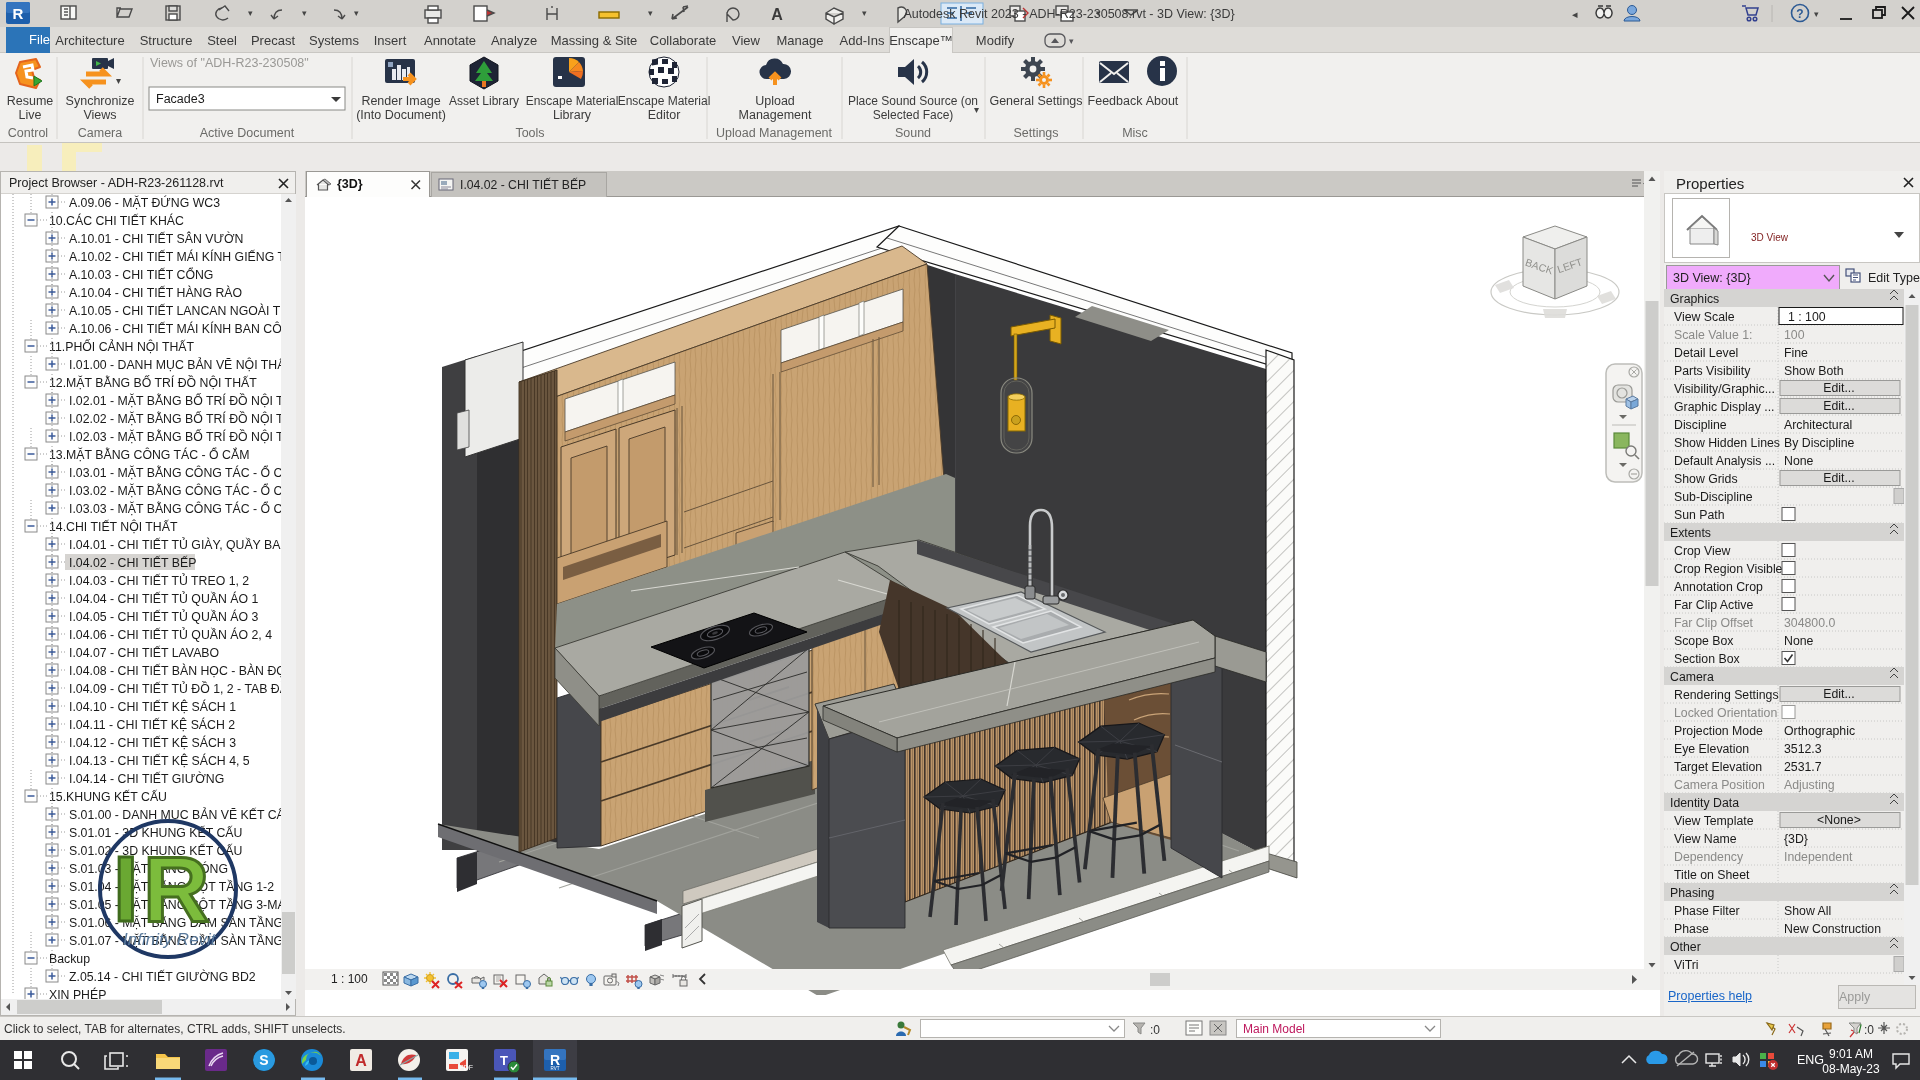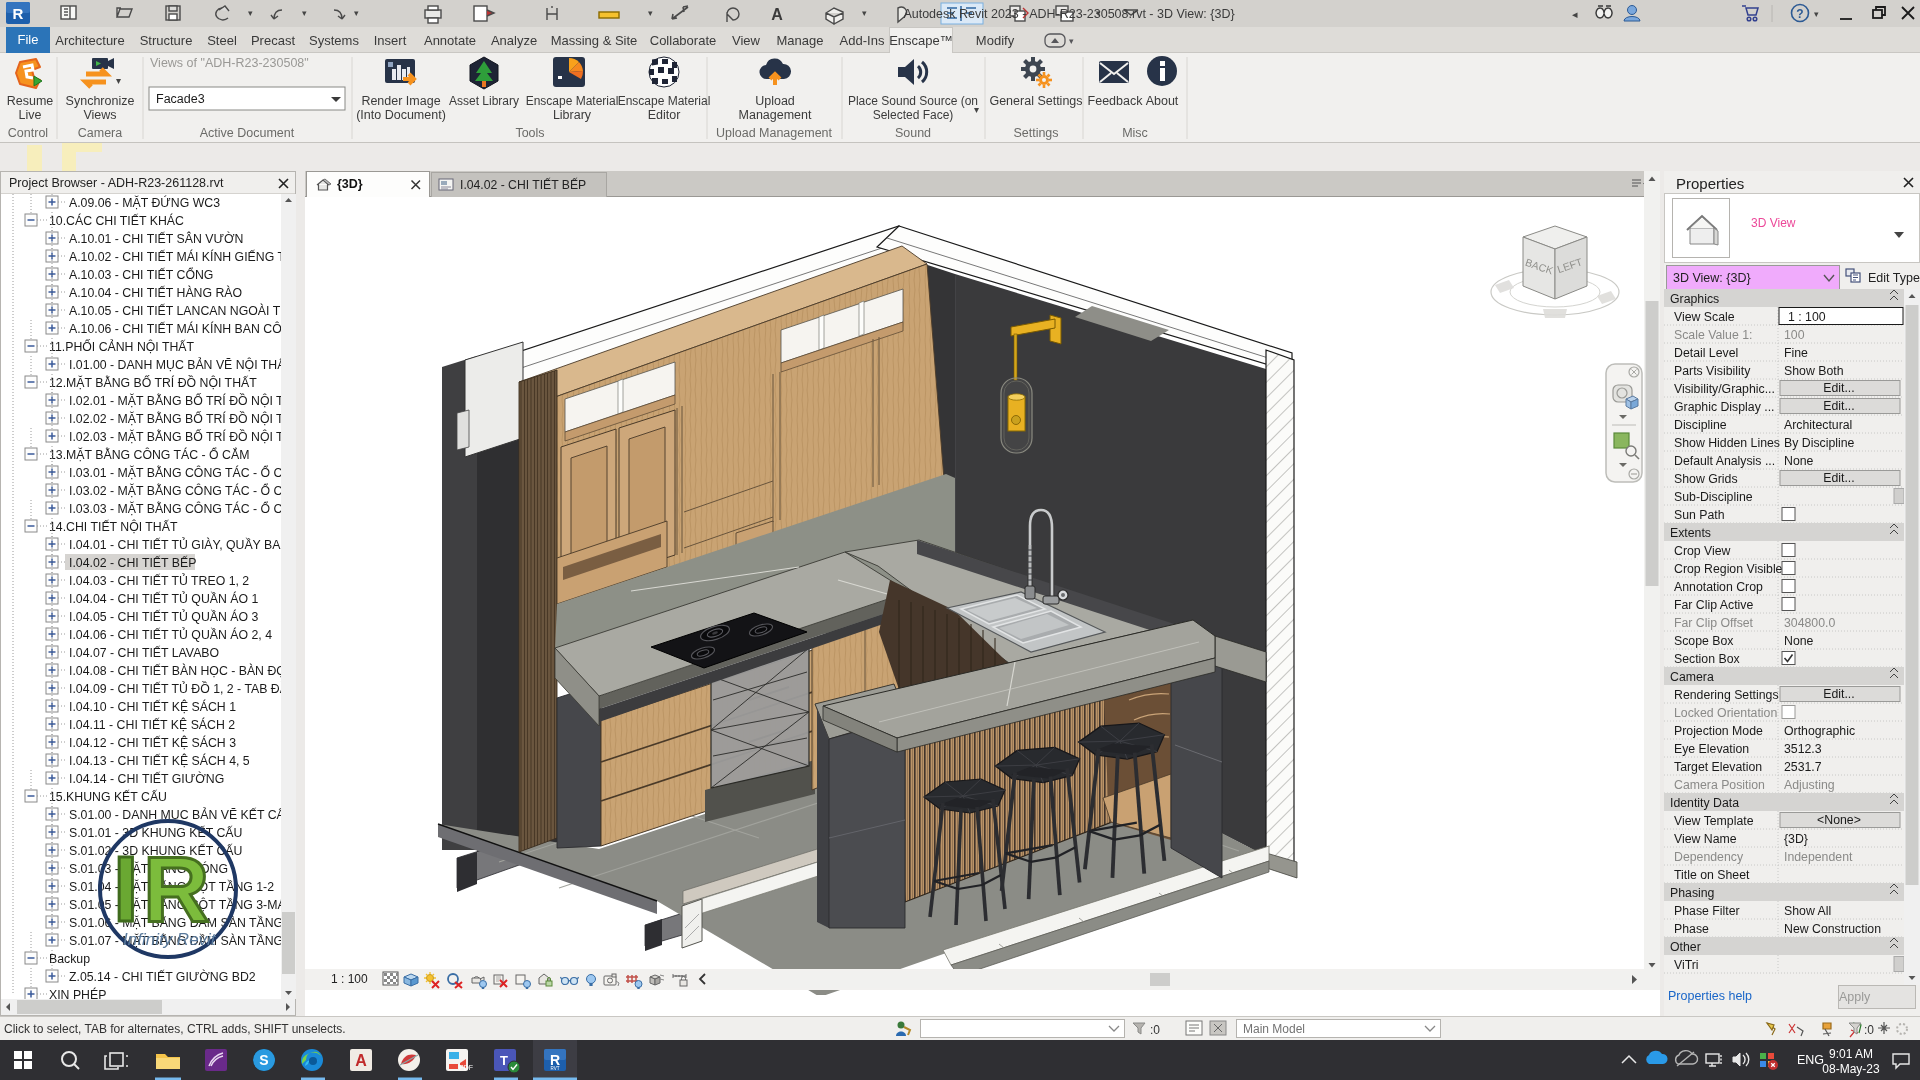--- a/index.html
+++ b/index.html
@@ -95,21 +95,21 @@
   <text x="1814" y="17" font-size="9" fill="#444">▾</text>
   <g stroke="#1a1a1a" stroke-width="1.8" fill="none">
     <line x1="1840" y1="19" x2="1852" y2="19"></line>
     <rect x="1873" y="10" width="9" height="8" fill="#d3d1cd"></rect>
         <path d="M1876 10 v-3 h9 v8 h-3"></path>
     <path d="M1902 7 l12 12 m0 -12 l-12 12"></path>
   </g>
 </svg>
 </div>
 <div class="abs" id="tabrow">
-<div class="abs" style="left:6px;top:0;width:44px;height:26px;background:#2b74b8;color:#fff;font-size:13px;text-align:center;line-height:25px">File</div>
+<div class="abs" style="left:6px;top:0;width:44px;height:26px;background:#2b74b8;color:#fff;font-size:13px;text-align:right;line-height:25px">File</div>
 <div class="abs" style="left:889px;top:0;width:64px;height:26px;background:#f1f0ee;border:1px solid #c9c7c3;border-bottom:none"></div>
 <svg class="abs" style="left:0;top:0" width="1920" height="26">
  <g font-size="13" fill="#3a3a3a" text-anchor="middle" font-family="Liberation Sans">
   <text x="90" y="18">Architecture</text>
         <text x="166" y="18">Structure</text>
         <text x="222" y="18">Steel</text>
   <text x="273" y="18">Precast</text>
         <text x="334" y="18">Systems</text>
         <text x="390" y="18">Insert</text>
   <text x="450" y="18">Annotate</text>
@@ -1006,21 +1006,21 @@
       </svg>
 </div>
 <div class="abs" style="left:0;top:22px;width:256px;height:70px;background:#fff;border:1px solid #c8c6c2">
  <div class="abs" style="left:7px;top:4px;width:58px;height:60px;background:#fff;border:1px solid #b5b3af"></div>
  <svg class="abs" style="left:14px;top:12px" width="46" height="46">
    <path d="M8 24 L23 10 L38 24" fill="none" stroke="#777" stroke-width="2"></path>
    <path d="M11 22 h24 v16 h-24 z" fill="#eee" stroke="#888"></path>
    <path d="M11 22 L23 11 L35 22" fill="#f6f6f4" stroke="#888"></path>
    <path d="M35 22 l4 3 v14 l-4 -1 z" fill="#d8d8d6" stroke="#888"></path>
  </svg>
- <span style="position:absolute;left:86px;top:22px;font-size:12px;color:#ec4899">3D View</span>
+ <span style="position:absolute;left:86px;top:38px;font-size:10px;color:#7f1d1d">3D View</span>
  <svg class="abs" style="left:228px;top:36px" width="12" height="10">
         <path d="M1 2 l5 6 5 -6 z" fill="#444"></path>
       </svg>
 </div>
 <div class="abs" style="left:2px;top:94px;width:174px;height:25px;background:#f0abfc;border:1px solid #9a9a98">
  <span style="position:absolute;left:6px;top:5px;font-size:12.5px;color:#222">3D View: {3D}</span>
  <svg class="abs" style="left:156px;top:8px" width="14" height="10">
         <path d="M1 1 l5 6 5 -6" fill="none" stroke="#555" stroke-width="1.4"></path>
       </svg>
 </div>
@@ -1187,21 +1187,21 @@
 <text x="10" y="797.5" font-size="12.3" fill="#1a1a1a">ViTri</text>
 <rect x="230" y="785.5" width="10" height="15" fill="#d0cfcd" stroke="#aaa"></rect>
 </svg>
 <div class="abs" style="left:240px;top:118px;width:16px;height:696px;background:#f0f0f0">
  <svg width="16" height="696">
         <path d="M4.5 9 l3.5 -4 3.5 4 z" fill="#555"></path>
         <path d="M4.5 687 l3.5 4 3.5 -4 z" fill="#555"></path>
         <rect x="1.5" y="16" width="13" height="580" fill="#cdcdcb"></rect>
       </svg>
 </div>
-<div class="abs" style="left:4px;top:818px;width:110px;height:18px;font-size:12.5px;color:#1a66c8;">Properties help</div>
+<div class="abs" style="left:4px;top:818px;width:110px;height:18px;font-size:12.5px;color:#1a66c8;text-decoration:underline">Properties help</div>
 <div class="abs" style="left:174px;top:814px;width:78px;height:24px;background:#e4e3e1;border:1px solid #bab8b4;color:#9a9a98;font-size:12.5px;line-height:22px">Apply</div>
 </div>
 <div class="abs" id="statusbar">
 <span style="position:absolute;left:4px;top:5px;font-size:12px;color:#333">Click to select, TAB for alternates, CTRL adds, SHIFT unselects.</span>
 <svg class="abs" style="left:893px;top:2px" width="22" height="20">
  <circle cx="8" cy="6" r="3.5" fill="#3a7a3a"></circle>
       <path d="M3 17 c0 -6 10 -6 10 0 z" fill="#2a6ab0"></path>
       <path d="M11 8 l6 3 -2 5" stroke="#b58a2a" stroke-width="2" fill="none"></path>
 </svg>
 <div class="abs" style="left:920px;top:2px;width:205px;height:19px;background:#fff;border:1px solid #b5b3af"></div>
@@ -1211,21 +1211,21 @@
 <svg class="abs" style="left:1132px;top:3px" width="50" height="18">
  <path d="M1 3 h12 l-4 5 v6 l-3 -2 v-4 z" fill="#b5b3af" stroke="#8a8a88"></path>
  <text x="18" y="14" font-size="12" fill="#333">:0</text>
 </svg>
 <svg class="abs" style="left:1185px;top:2px" width="46" height="20">
  <rect x="1" y="2" width="16" height="14" fill="#fdfdfb" stroke="#777"></rect>
       <path d="M4 6 h10 M4 9 h10 M4 12 h6" stroke="#777"></path>
  <rect x="25" y="2" width="16" height="14" fill="#c8c6c2" stroke="#888"></rect>
       <path d="M29 13 l8 -8 m-8 0 l8 8" stroke="#666"></path>
 </svg>
-<div class="abs" style="left:1236px;top:2px;width:205px;height:19px;background:#fff;border:1px solid #b5b3af;font-size:12px;color:#737373">
+<div class="abs" style="left:1236px;top:2px;width:205px;height:19px;background:#fff;border:1px solid #b5b3af;font-size:12px;color:#be185d">
       <span style="position:absolute;left:6px;top:2px">Main Model</span>
     </div>
 <svg class="abs" style="left:1424px;top:8px" width="14" height="8">
       <path d="M1 1 l5 5 5 -5" fill="none" stroke="#888" stroke-width="1.3"></path>
     </svg>
 <svg class="abs" style="left:1765px;top:2px" width="150" height="20">
  <g stroke-width="1.2">
   <path d="M2 4 l8 6 -3 6" fill="none" stroke="#8a6a1a"></path>
         <path d="M2 4 l7 2 -2 5 z" fill="#e8c84a" stroke="#8a6a1a"></path>
   <path d="M30 5 l-6 9 m0 -9 l6 9" stroke="#c33"></path>

